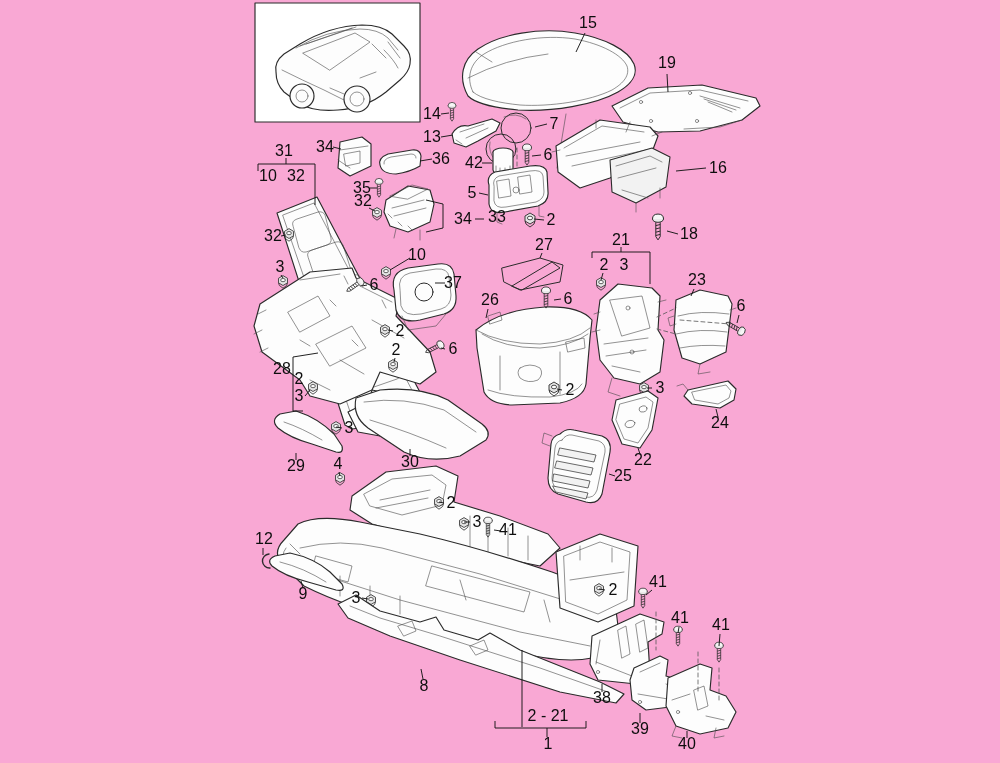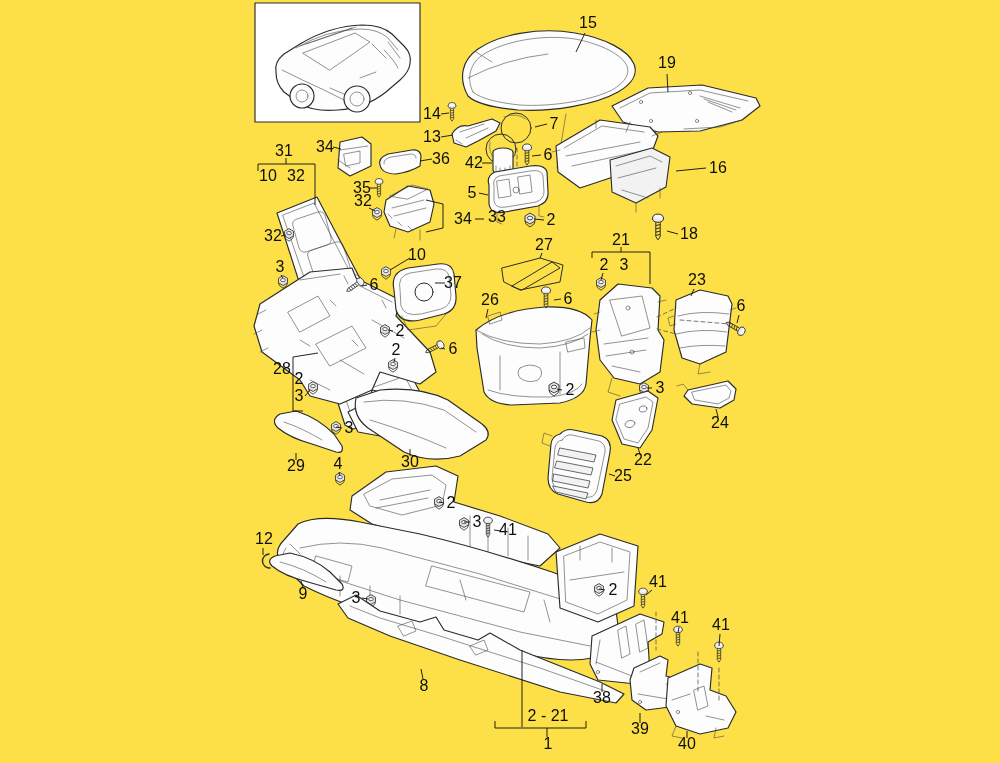--- a/index.html
+++ b/index.html
@@ -1,16 +1,16 @@
 <!DOCTYPE html>
 <html><head>
 <meta charset="utf-8">
 <style>
   html,body{margin:0;padding:0;background:#fff;}
-  .stage{position:relative;width:1000px;height:763px;background:#fde047;overflow:hidden;}
+  .stage{position:relative;width:1000px;height:763px;background:#f9a8d4;overflow:hidden;}
   svg{display:block;}
   .art path,.art rect,.art line,.art circle,.art ellipse,.art polyline{
     fill:none;stroke:#2b2b2b;stroke-width:1;stroke-linejoin:round;stroke-linecap:round;}
   .art .o{stroke-width:1.15;fill:#ffffff;}
   .art .ow{stroke-width:1.15;fill:#fdfdfd;}
   .art .og{stroke-width:1.1;fill:#f2f2f2;}
   .art .d{stroke-width:0.6;stroke:#4a4a4a;}
   .art .dd{stroke-width:0.8;stroke-dasharray:4 3;stroke:#555;}
   .cl line{stroke:#161616;stroke-width:0.95;}
   .cl path{fill:none;stroke:#161616;stroke-width:0.95;}

